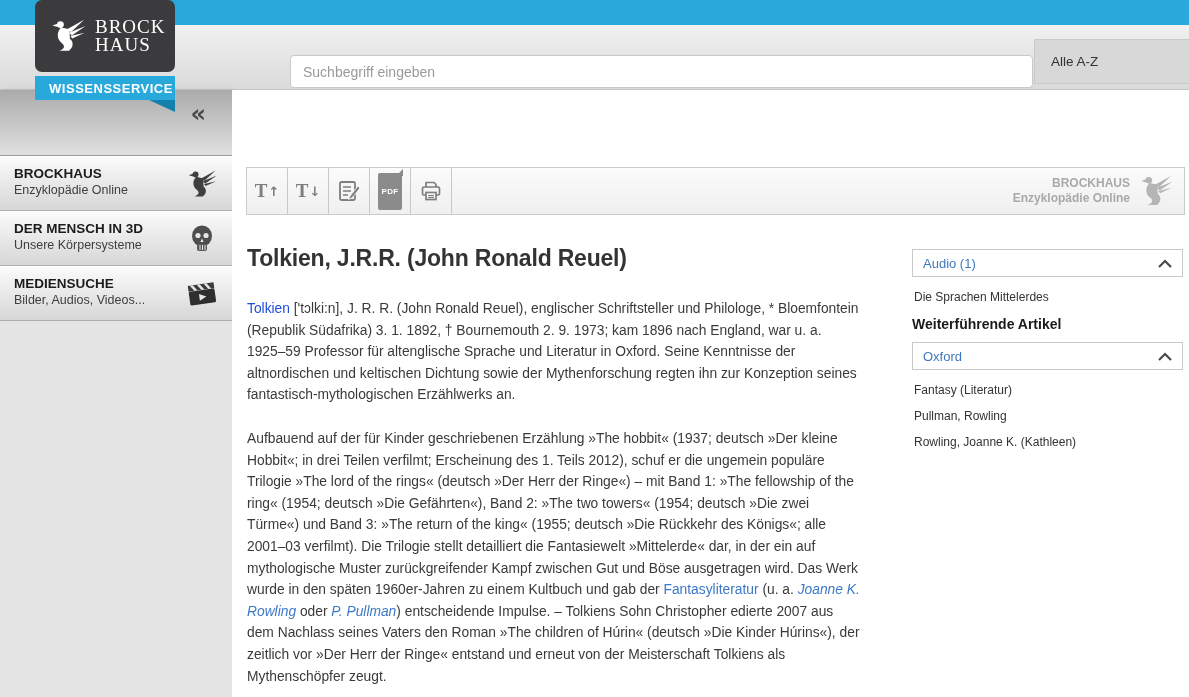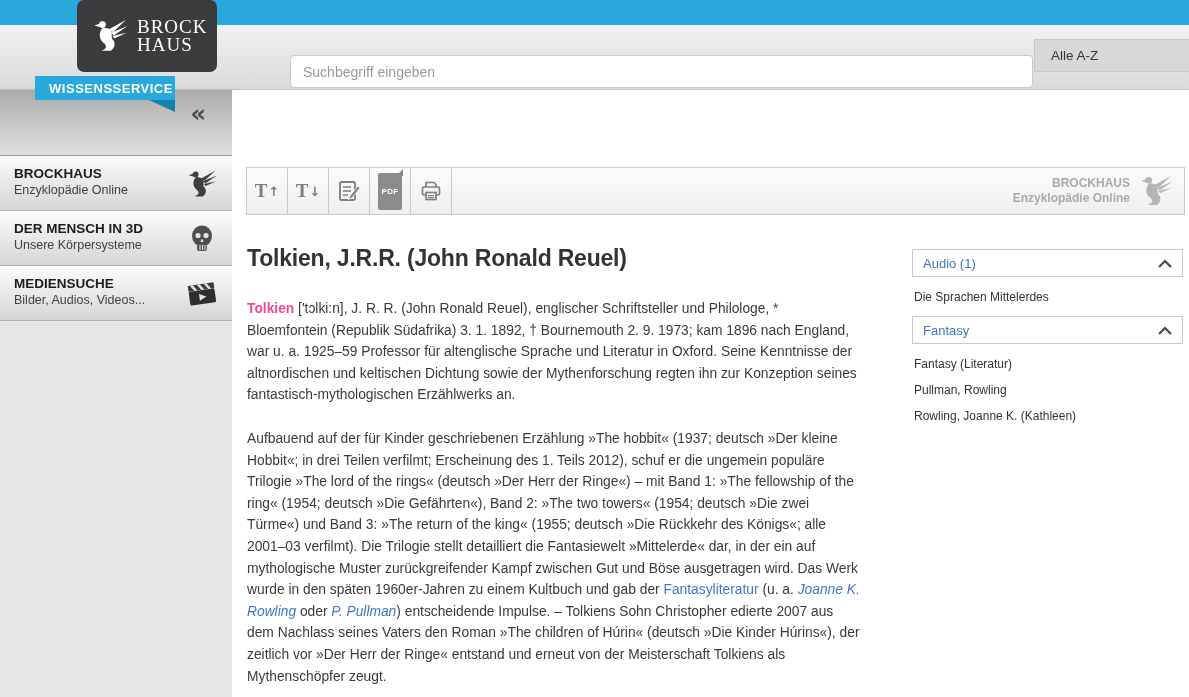--- a/index.html
+++ b/index.html
@@ -9,26 +9,26 @@
     background:#fff; position:relative; overflow:hidden; color:#3a3a3a;
   }
   
   .topbar-blue { position:absolute; left:0; top:0; width:1189px; height:25px; background:#29a8dc; }
   .header-band { position:absolute; left:0; top:25px; width:1189px; height:65px;
     background:linear-gradient(#f1f1f1,#dadada); border-bottom:1px solid #c6c6c6; }
   .search-input { position:absolute; left:290px; top:39px; width:743px; height:33px;
     border:1px solid #c9c9c9; border-radius:4px; padding:0 12px; font-size:14px;
     color:#555; font-family:inherit; outline:none;margin-top:16px; }
   .search-input::placeholder { color:#9a9a9a; }
-  .az-panel { position:absolute; left:1034px; top:39px; width:155px; height:33px;
+  .az-panel { position:absolute; left:1034px; top:39px; width:155px; height:45px;
     background:#d8d8d8; border:1px solid #c9c9c9; border-right:none; display:flex;
     align-items:center; padding-left:16px; font-size:13.5px; color:#333; cursor:pointer; }
   
   .logo-box { position:absolute; left:35px; top:0; width:140px; height:72px;
-    background:#3b3b3d; border-radius:7px; display:flex; align-items:center; padding-left:14px; z-index:5;margin-left:42px; }
+    background:#3b3b3d; border-radius:7px; display:flex; align-items:center; padding-left:14px; z-index:5; }
   .logo-griffin { width:38px; height:38px; color:#fff; }
   .logo-text { font-family:"Liberation Serif","DejaVu Serif",serif; color:#fff;
     font-size:19px; line-height:0.95; letter-spacing:1px; margin-left:8px; }
   .banner { position:absolute; left:35px; top:76px; width:140px; height:24px;
     background:#29a8dc; color:#fff; font-weight:bold; font-size:13px; letter-spacing:0.5px;
     display:flex; align-items:center; justify-content:center; z-index:5;padding-left:12px; }
   .banner-fold { position:absolute; left:149px; top:100px; width:0; height:0;
     border-top:12px solid #1580ac; border-left:26px solid transparent; z-index:4; }
   
   .sidebar { position:absolute; left:0; top:90px; width:232px; height:607px;
@@ -68,21 +68,21 @@
   .tb-brand { margin-left:auto; display:flex; align-items:center; padding-right:10px; }
   .tb-brand-text { text-align:right; color:#a9a9a9; font-weight:bold; line-height:1.25;
     font-size:12px; margin-right:8px; }
   .tb-brand-griffin { width:36px; height:36px; color:#b5b5b5; }
   
   .article-title { position:absolute; left:15px; top:155px; font-size:23px; font-weight:700;
     color:#333; letter-spacing:-0.2px;text-align:center; }
   .article-body { position:absolute; left:15px; top:208px; width:614px;
     font-size:13.8px; line-height:21.6px; color:#3a3a3a; }
   .article-body p { margin:0 0 22px 0; }
-  .seg-bold { font-weight:bold; color:#ec4899; }
+  .seg-bold { font-weight:normal; color:#1d4ed8; }
   .seg-link { color:#3c78c8; cursor:pointer; }
   .seg-link-italic { color:#3c78c8; font-style:italic; cursor:pointer; }
   
   .right-panel { position:absolute; left:680px; top:159px; width:271px; }
   .rp-heading { font-size:14px; font-weight:bold; color:#1a1a1a; margin-bottom:10px; }
   .rp-dropdown { height:28px; border:1px solid #c9c9c9; background:#fff;
     display:flex; align-items:center; justify-content:space-between;
     padding:0 10px; margin-bottom:13px; cursor:pointer;gap:42px; }
   .rp-dropdown .lbl { font-size:13px; color:#3d77be; }
   .rp-chev { width:14px; height:9px; color:#4a4a4a; }
@@ -231,23 +231,24 @@
     <div class="rp-dropdown">
       <span class="lbl">Audio (1)</span>
       <svg class="rp-chev" viewBox="0 0 14 9">
         <path d="M1 8 L7 2 L13 8" fill="none" stroke="currentColor" stroke-width="2.2"></path>
       </svg>
     </div>
     <div class="rp-list">
         <div>Die Sprachen Mittelerdes</div>
       </div>
 
+    <div class="rp-heading">Weiterführende Artikel</div>
 
     <div class="rp-dropdown">
-      <span class="lbl">Fantasy</span>
+      <span class="lbl">Oxford</span>
       <svg class="rp-chev" viewBox="0 0 14 9">
         <path d="M1 8 L7 2 L13 8" fill="none" stroke="currentColor" stroke-width="2.2"></path>
       </svg>
     </div>
     <div class="rp-list">
         <div>Fantasy (Literatur)</div>
         <div>Pullman, Rowling</div>
         <div>Rowling, Joanne K. (Kathleen)</div>
       </div>
   </div>

